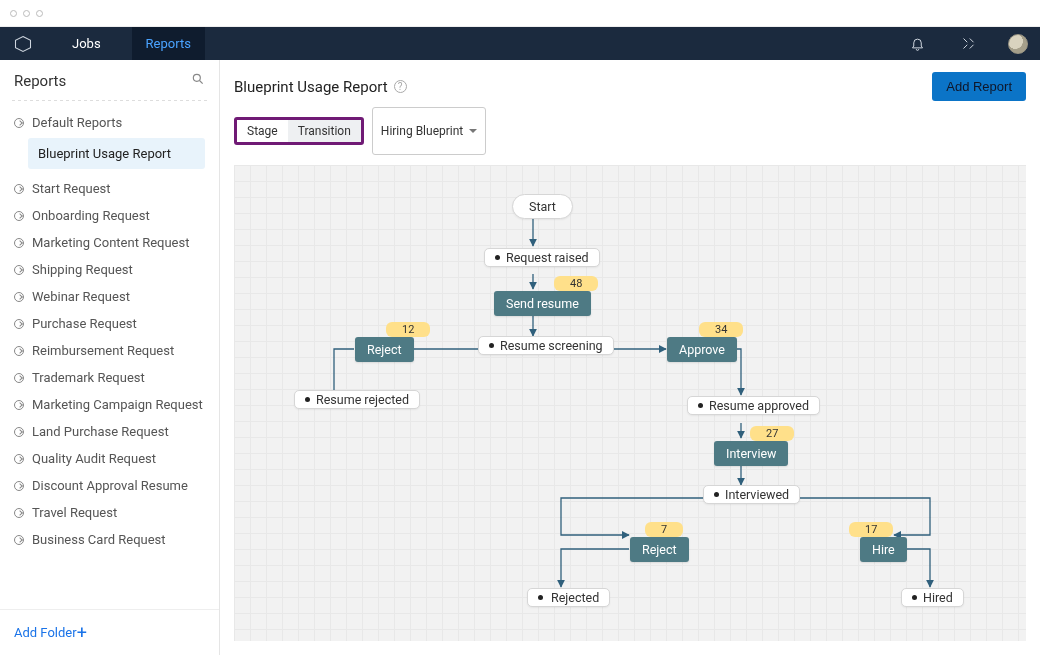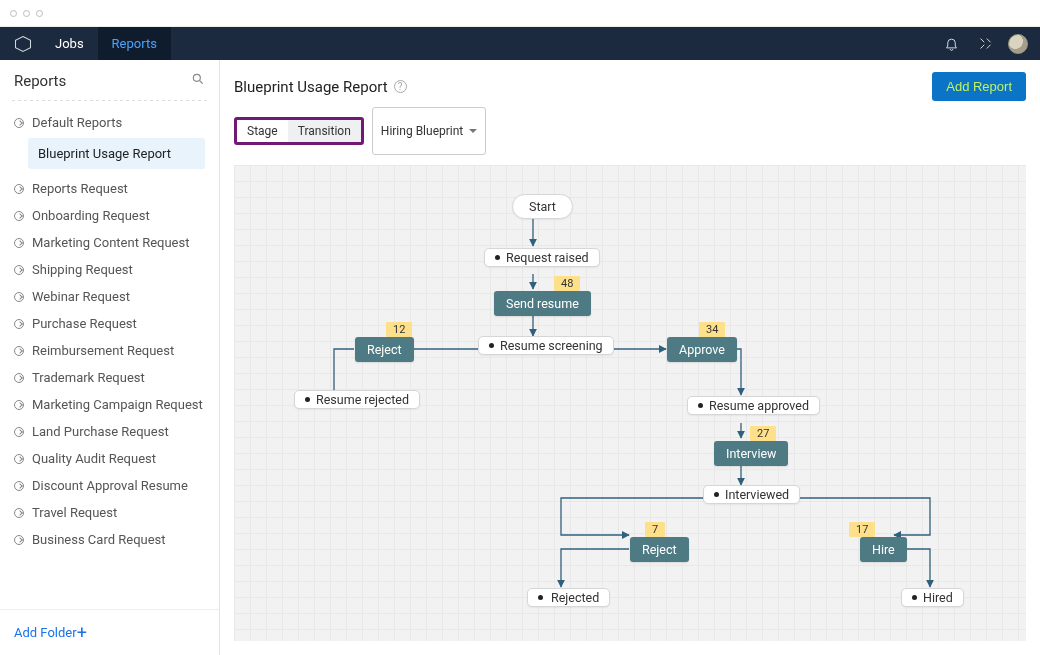--- a/index.html
+++ b/index.html
@@ -1,19 +1,19 @@
 <!DOCTYPE html>
 <html><head>
 <meta charset="utf-8">
 <style>
   * { box-sizing: border-box; margin: 0; padding: 0; }
   html, body { width: 1040px; height: 655px; font-family: -apple-system, "Segoe UI", Roboto, Arial, sans-serif; font-size: 13px; color: #333; background: #fff; }
   .browser-dots { height: 27px; display: flex; align-items: center; padding-left: 10px; gap: 6px; border-bottom: 1px solid #eee; }
   .browser-dots span { width: 7px; height: 7px; border: 1px solid #bbb; border-radius: 50%; display: inline-block; }
-  .topbar { height: 33px; background: #1b2a3e; display: flex; align-items: center; color: #cfd6df; }
+  .topbar { height: 33px; background: #1b2a3e; display: flex; align-items: center; color: #cfd6df; gap: 17px; }
   .logo { width: 26px; height: 26px; margin: 0 5px 0 10px; display: flex; align-items: center; justify-content: center; color: #cfd6df; }
   .nav-item { padding: 0 14px; height: 33px; display: flex; align-items: center; cursor: pointer; color: #fff; font-size: 13px; }
   .nav-item.active { background: #0f1c2e; color: #4aa3ff; }
   .topbar-spacer { flex: 1; }
   .topbar-icon { width: 22px; height: 22px; margin: 0 6px; display: flex; align-items: center; justify-content: center; color: #cfd6df; cursor: pointer; }
   .avatar { width: 20px; height: 20px; border-radius: 50%; background: radial-gradient(circle at 35% 35%, #d9d3bf 0 45%, #a59f8a 46% 100%); margin: 0 12px 0 6px; cursor: pointer; border: 1px solid #9c9785; }
   .shell { display: flex; height: calc(655px - 27px - 33px); }
   .sidebar { width: 220px; border-right: 1px solid #e5e5e5; display: flex; flex-direction: column; }
   .sidebar-head { display: flex; align-items: center; justify-content: space-between; padding: 12px 14px 10px; font-size: 15px; color: #333; }
   .sidebar-divider { height: 1px; background: repeating-linear-gradient(90deg,#ddd 0 3px, transparent 3px 6px); margin: 0 12px 8px; }
@@ -21,34 +21,34 @@
   .side-item { display: flex; align-items: center; padding: 6px 14px; cursor: pointer; color: #555; }
   .side-item .chev { width: 10px; height: 10px; border: 1px solid #888; border-radius: 50%; margin-right: 8px; position: relative; flex: none; }
   .side-item .chev::after { content: ""; position: absolute; top: 2px; left: 3px; width: 3px; height: 3px; border-right: 1px solid #888; border-bottom: 1px solid #888; transform: rotate(-45deg); }
   .sub-item { margin: 2px 14px 6px 28px; padding: 8px 10px; border-radius: 3px; background: #e8f3fb; color: #222; cursor: pointer; font-size: 13px; }
   .sidebar-foot { border-top: 1px solid #eee; padding: 12px 14px; display: flex; align-items: center; justify-content: flex-start; color: #1a73e8; cursor: pointer; }
   .plus { font-size: 18px; color: #1a73e8; }
   .main { flex: 1; display: flex; flex-direction: column; }
   .main-head { display: flex; align-items: center; padding: 12px 14px 6px; }
   .title-row { display: flex; align-items: center; gap: 6px; font-size: 15px; color: #222; }
   .help { width: 13px; height: 13px; border: 1px solid #aaa; border-radius: 50%; color: #aaa; font-size: 10px; display: inline-flex; align-items: center; justify-content: center; }
-  .add-btn { margin-left: auto; background: #0b74c7; color: #bef264; border: 0; border-radius: 3px; padding: 7px 14px; cursor: pointer; font-size: 13px; }
+  .add-btn { margin-left: auto; background: #0b74c7; color: #0f172a; border: 0; border-radius: 3px; padding: 7px 14px; cursor: pointer; font-size: 13px; }
   .controls-row { display: flex; gap: 8px; padding: 0 14px 10px; align-items: center; }
   .seg { border: 3px solid #701a75; border-radius: 3px; display: inline-flex; overflow: hidden; }
   .seg span { padding: 4px 10px; font-size: 12px; color: #333; cursor: pointer; }
   .seg span.active { background: #eef0f2; }
   .dd { border: 1px solid #ccc; border-radius: 3px; padding: 16px 8px; font-size: 12px; color: #333; display: inline-flex; align-items: center; gap: 6px; cursor: pointer; }
   .caret { width: 0; height: 0; border-left: 4px solid transparent; border-right: 4px solid transparent; border-top: 4px solid #777; }
   .canvas { flex: 1; margin: 0 14px 14px; background: #f2f2f2; background-image: linear-gradient(#e8e8e8 1px, transparent 1px), linear-gradient(90deg,#e8e8e8 1px, transparent 1px); background-size: 16px 16px; position: relative; overflow: hidden; }
   .svg-layer { position: absolute; top: 0; left: 0; }
   .state { position: absolute; background: #fff; border: 1px solid #d6d6d6; border-radius: 5px; padding: 1px 10px; box-shadow: 0 1px 2px rgba(0,0,0,0.06); white-space: nowrap; display: flex; align-items: center; gap: 6px; font-size: 12.5px; }
   .state .dot { width: 5px; height: 5px; background: #222; border-radius: 50%; }
   .start { border-radius: 999px !important; padding: 4px 16px; }
   .trans { position: absolute; background: #4e7a84; color: #fff; border-radius: 3px; padding: 5px 12px; font-size: 12.5px; white-space: nowrap; box-shadow: 0 1px 2px rgba(0,0,0,0.1); }
-  .badge { position: absolute; background: #ffe08a; color: #333; font-size: 11px; padding: 1px 7px; border-radius: 1px; }
+  .badge { position: absolute; background: #ffe08a; color: #333; font-size: 11px; padding: 1px 16px; border-radius: 6px; }
 </style>
 </head>
 <body>
 
 <div class="browser-dots">
   <span></span>
     <span></span>
     <span></span>
 </div>
 
@@ -92,21 +92,21 @@
     </div>
     <div class="sidebar-divider"></div>
     <div class="side-list">
       <div class="side-item">
           <span class="chev"></span>
           <span>Default Reports</span>
         </div>
       <div class="sub-item">Blueprint Usage Report</div>
       <div class="side-item">
           <span class="chev"></span>
-          <span>Reports Request</span>
+          <span>Start Request</span>
         </div>
       <div class="side-item">
           <span class="chev"></span>
           <span>Onboarding Request</span>
         </div>
       <div class="side-item">
           <span class="chev"></span>
           <span>Marketing Content Request</span>
         </div>
       <div class="side-item">

